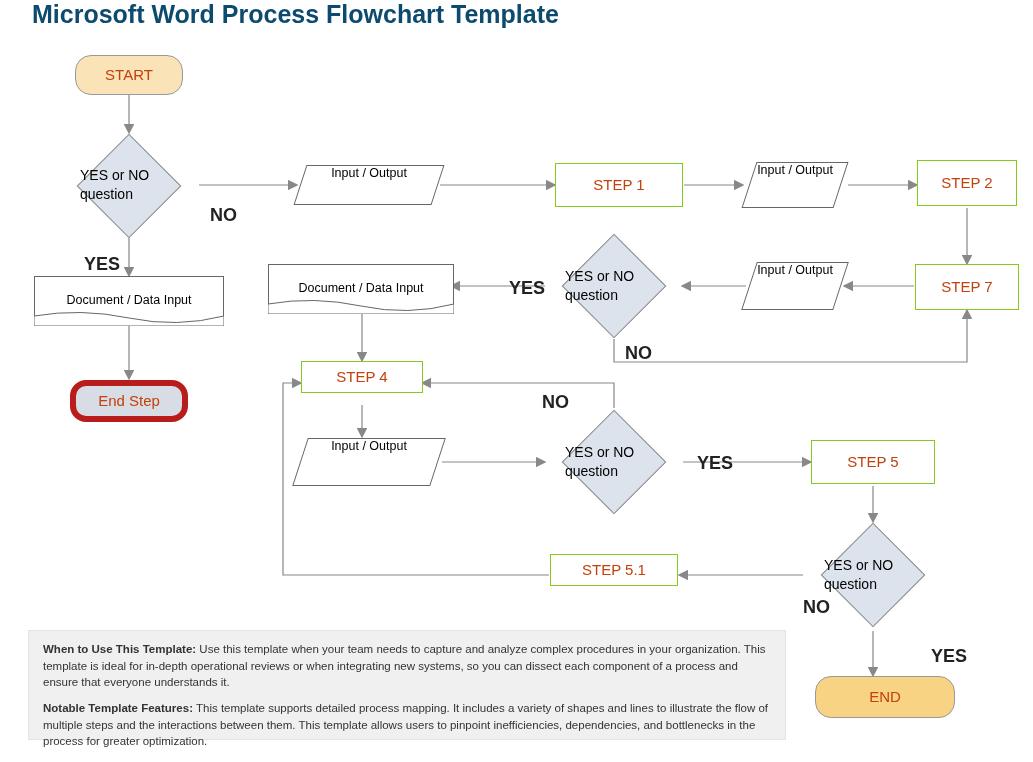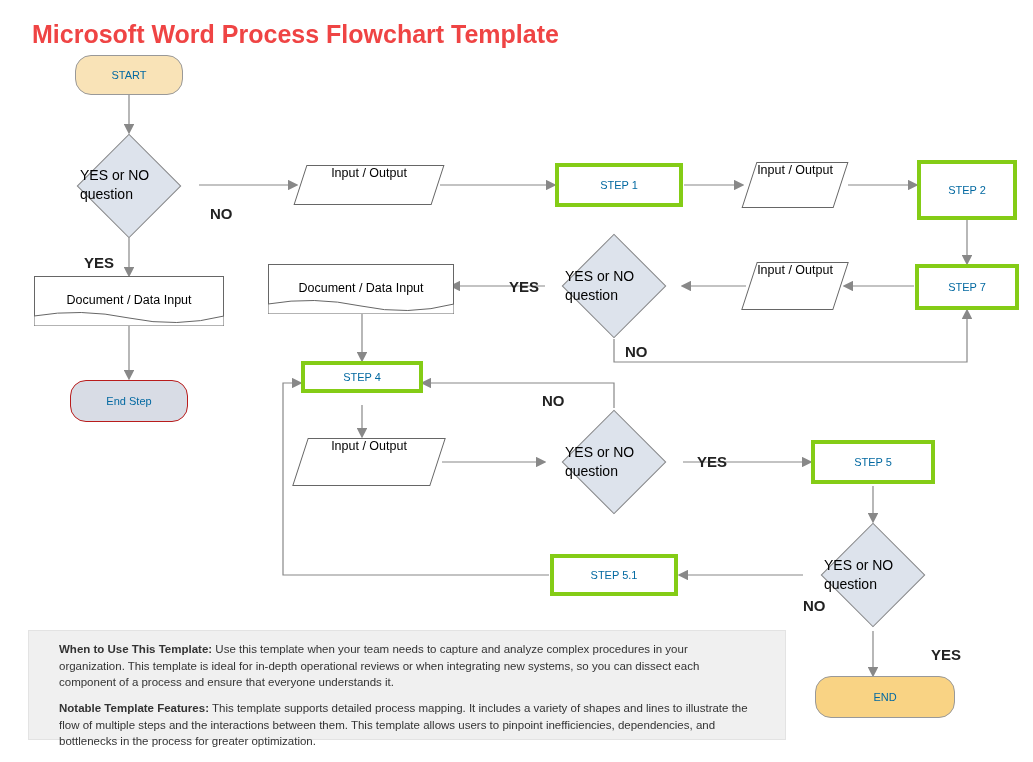--- a/index.html
+++ b/index.html
@@ -1,36 +1,36 @@
 <!DOCTYPE html>
 <html><head>
 <meta charset="utf-8">
 <style>
   *{box-sizing:border-box;margin:0;padding:0}
   body{font-family:"Century Gothic","Trebuchet MS",Arial,sans-serif;background:#fff;width:1033px;height:762px;position:relative;overflow:hidden}
-  .title{position:absolute;left:32px;top:20px;font-size:25px;font-weight:bold;color:#ef4444}
-  .shape{position:absolute;display:flex;align-items:center;justify-content:center;font-size:11px;color:#0369a1;line-height:1.35}
+  .title{position:absolute;left:32px;top:0;font-size:25px;font-weight:bold;color:#0c4a6e}
+  .shape{position:absolute;display:flex;align-items:center;justify-content:center;font-size:15px;color:#c2410c;line-height:1.35}
   .terminator{border:1px solid #999;border-radius:16px}
   .start{background:#f9e3b7}
   .end{background:#f9d384}
-  .endstep{background:#d8dce5;border:1px solid #b91c1c}
-  .process{border:4px solid #84cc16;background:#fff}
+  .endstep{background:#d8dce5;border:6px solid #b91c1c}
+  .process{border:1px solid #84cc16;background:#fff}
   .diamond-wrap{position:absolute}
   .diamond-body{position:absolute;inset:0;transform:rotate(45deg);background:#dde3ec;border:1px solid #888}
   .diamond-text{position:absolute;inset:0;display:flex;align-items:center;justify-content:center;text-align:left;font-size:14px;line-height:1.35;padding:0 6px}
   .io{position:absolute;display:flex;align-items:flex-start;justify-content:center;text-align:center;font-size:12.5px;line-height:1.35}
   .io-body{position:absolute;inset:0;transform:skewX(-18deg);border:1px solid #666;background:#fff}
   .io-text{position:relative}
   .doc{position:absolute;font-size:12.5px;text-align:center}
   .doc-body{border:1px solid #666;border-bottom:none;background:#fff;position:absolute;inset:0;bottom:10px}
   .doc-wave{position:absolute;left:0;right:0;bottom:0;height:14px}
   .doc-text{position:absolute;inset:0;display:flex;align-items:center;justify-content:center;padding-bottom:2px}
-  .lbl{position:absolute;font-size:15px;font-weight:bold;color:#222}
+  .lbl{position:absolute;font-size:18px;font-weight:bold;color:#222}
   .edge{position:absolute;stroke:#888;stroke-width:1.2;fill:none}
-  .desc-box{position:absolute;left:28px;top:630px;width:758px;height:110px;background:#f0f0f0;border:1px solid #e3e3e3;padding:10px 30px;font-size:11.5px;color:#333;line-height:1.45}
+  .desc-box{position:absolute;left:28px;top:630px;width:758px;height:110px;background:#f0f0f0;border:1px solid #e3e3e3;padding:10px 14px;font-size:11.5px;color:#333;line-height:1.45}
   .desc-box b{font-weight:bold}
   .desc-gap{height:9px}
 </style>
 </head>
 <body>
 
 <svg width="1033" height="762" style="position:absolute;left:0;top:0;pointer-events:none">
   <defs>
     <marker id="ah" markerWidth="9" markerHeight="9" refX="7" refY="4.5" orient="auto">
       <path d="M0,0 L9,4.5 L0,9 Z" fill="#888"></path>
@@ -106,21 +106,21 @@
     <div class="io-text">Input / Output</div>
 </div>
 
 <div class="shape process" style="left:555px;top:163px;width:128px;height:44px">STEP 1</div>
 
 <div class="io" style="left:749px;top:162px;width:92px;height:46px">
   <div class="io-body"></div>
     <div class="io-text">Input / Output</div>
 </div>
 
-<div class="shape process" style="left:917px;top:160px;width:100px;height:60px">STEP 2</div>
+<div class="shape process" style="left:917px;top:160px;width:100px;height:46px">STEP 2</div>
 
 <div class="shape process" style="left:915px;top:264px;width:104px;height:46px">STEP 7</div>
 
 <div class="io" style="left:749px;top:262px;width:92px;height:48px">
   <div class="io-body"></div>
     <div class="io-text">Input / Output</div>
 </div>
 
 <div class="diamond-wrap" style="left:559px;top:232px;width:110px;height:108px">
   <div class="diamond-body" style="left:18px;top:17px;width:74px;height:74px"></div>
@@ -153,21 +153,21 @@
 
 <div class="shape process" style="left:811px;top:440px;width:124px;height:44px">STEP 5</div>
 
 <div class="diamond-wrap" style="left:818px;top:521px;width:110px;height:108px">
   <div class="diamond-body" style="left:18px;top:17px;width:74px;height:74px"></div>
   <div class="diamond-text">YES or NO question</div>
 </div>
 <div class="lbl" style="left:803px;top:597px">NO</div>
 <div class="lbl" style="left:931px;top:646px">YES</div>
 
-<div class="shape process" style="left:550px;top:554px;width:128px;height:42px">STEP 5.1</div>
+<div class="shape process" style="left:550px;top:554px;width:128px;height:32px">STEP 5.1</div>
 
 <div class="shape terminator end" style="left:815px;top:676px;width:140px;height:42px">END</div>
 
 <div class="desc-box">
   <div><b>When to Use This Template:</b><span> Use this template when your team needs to capture and analyze complex procedures in your organization. This template is ideal for in-depth operational reviews or when integrating new systems, so you can dissect each component of a process and ensure that everyone understands it.</span></div>
   <div class="desc-gap"></div>
   <div><b>Notable Template Features:</b><span> This template supports detailed process mapping. It includes a variety of shapes and lines to illustrate the flow of multiple steps and the interactions between them. This template allows users to pinpoint inefficiencies, dependencies, and bottlenecks in the process for greater optimization.</span></div>
 </div>
 
 </body></html>

